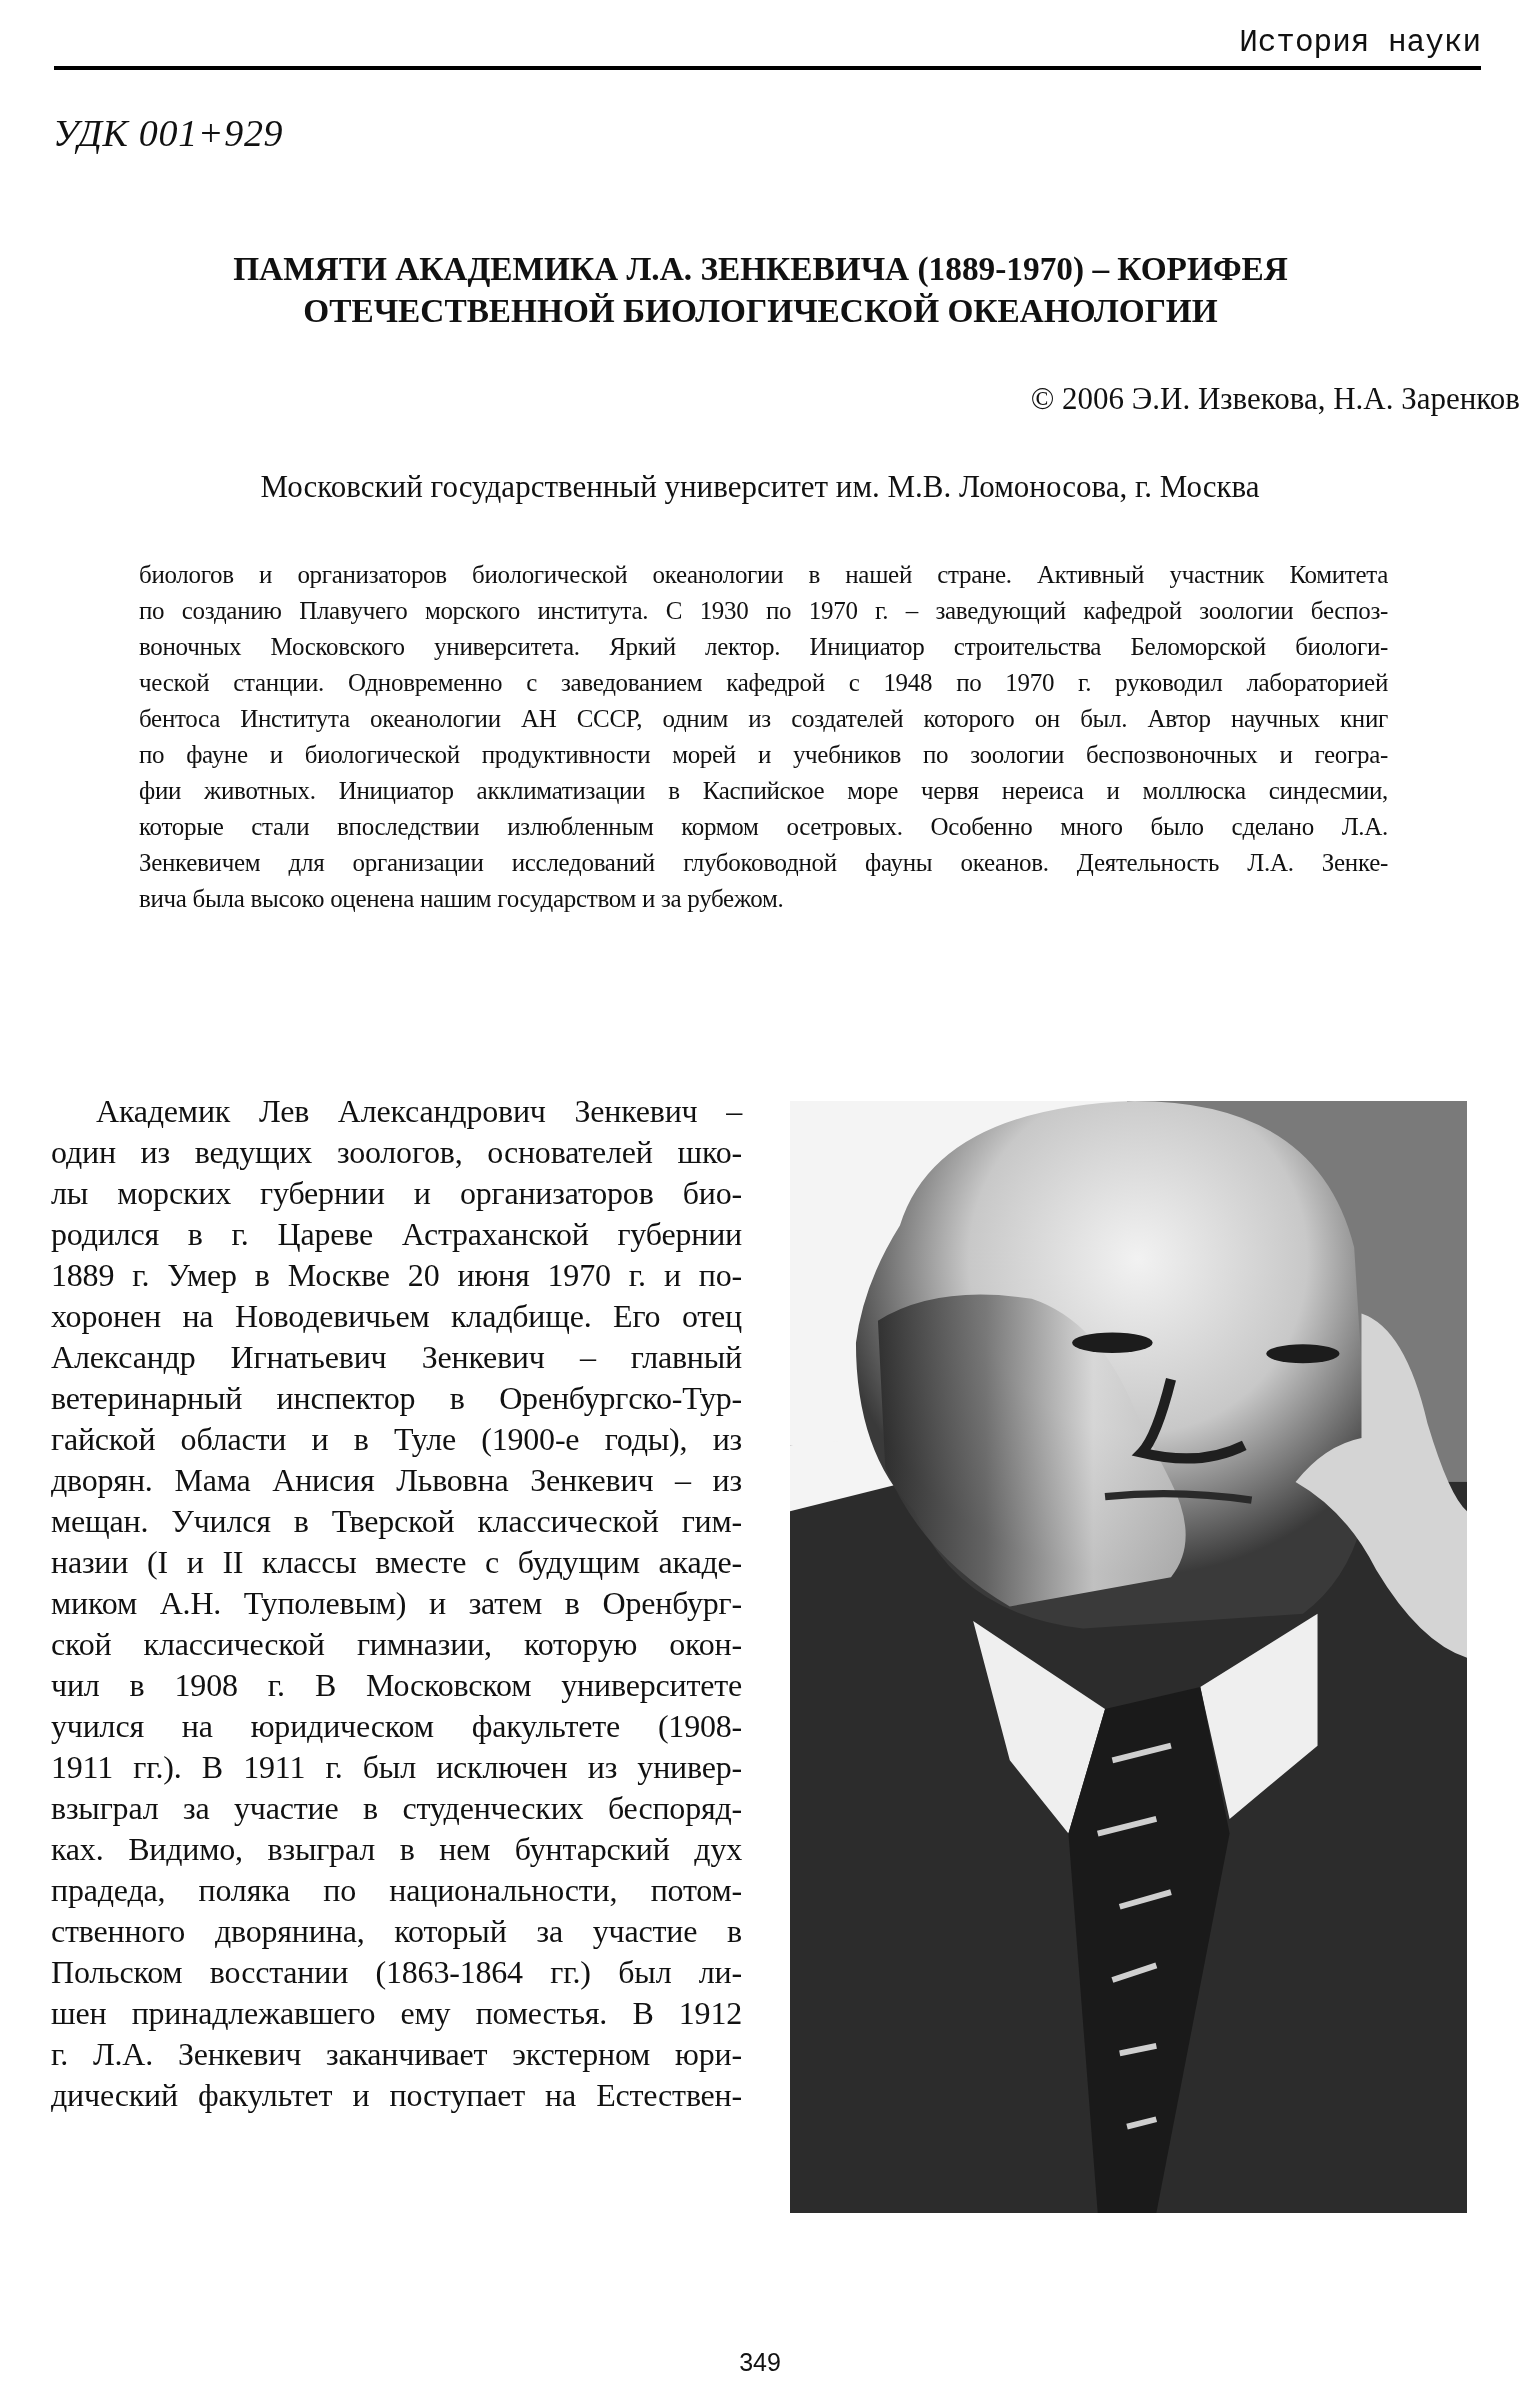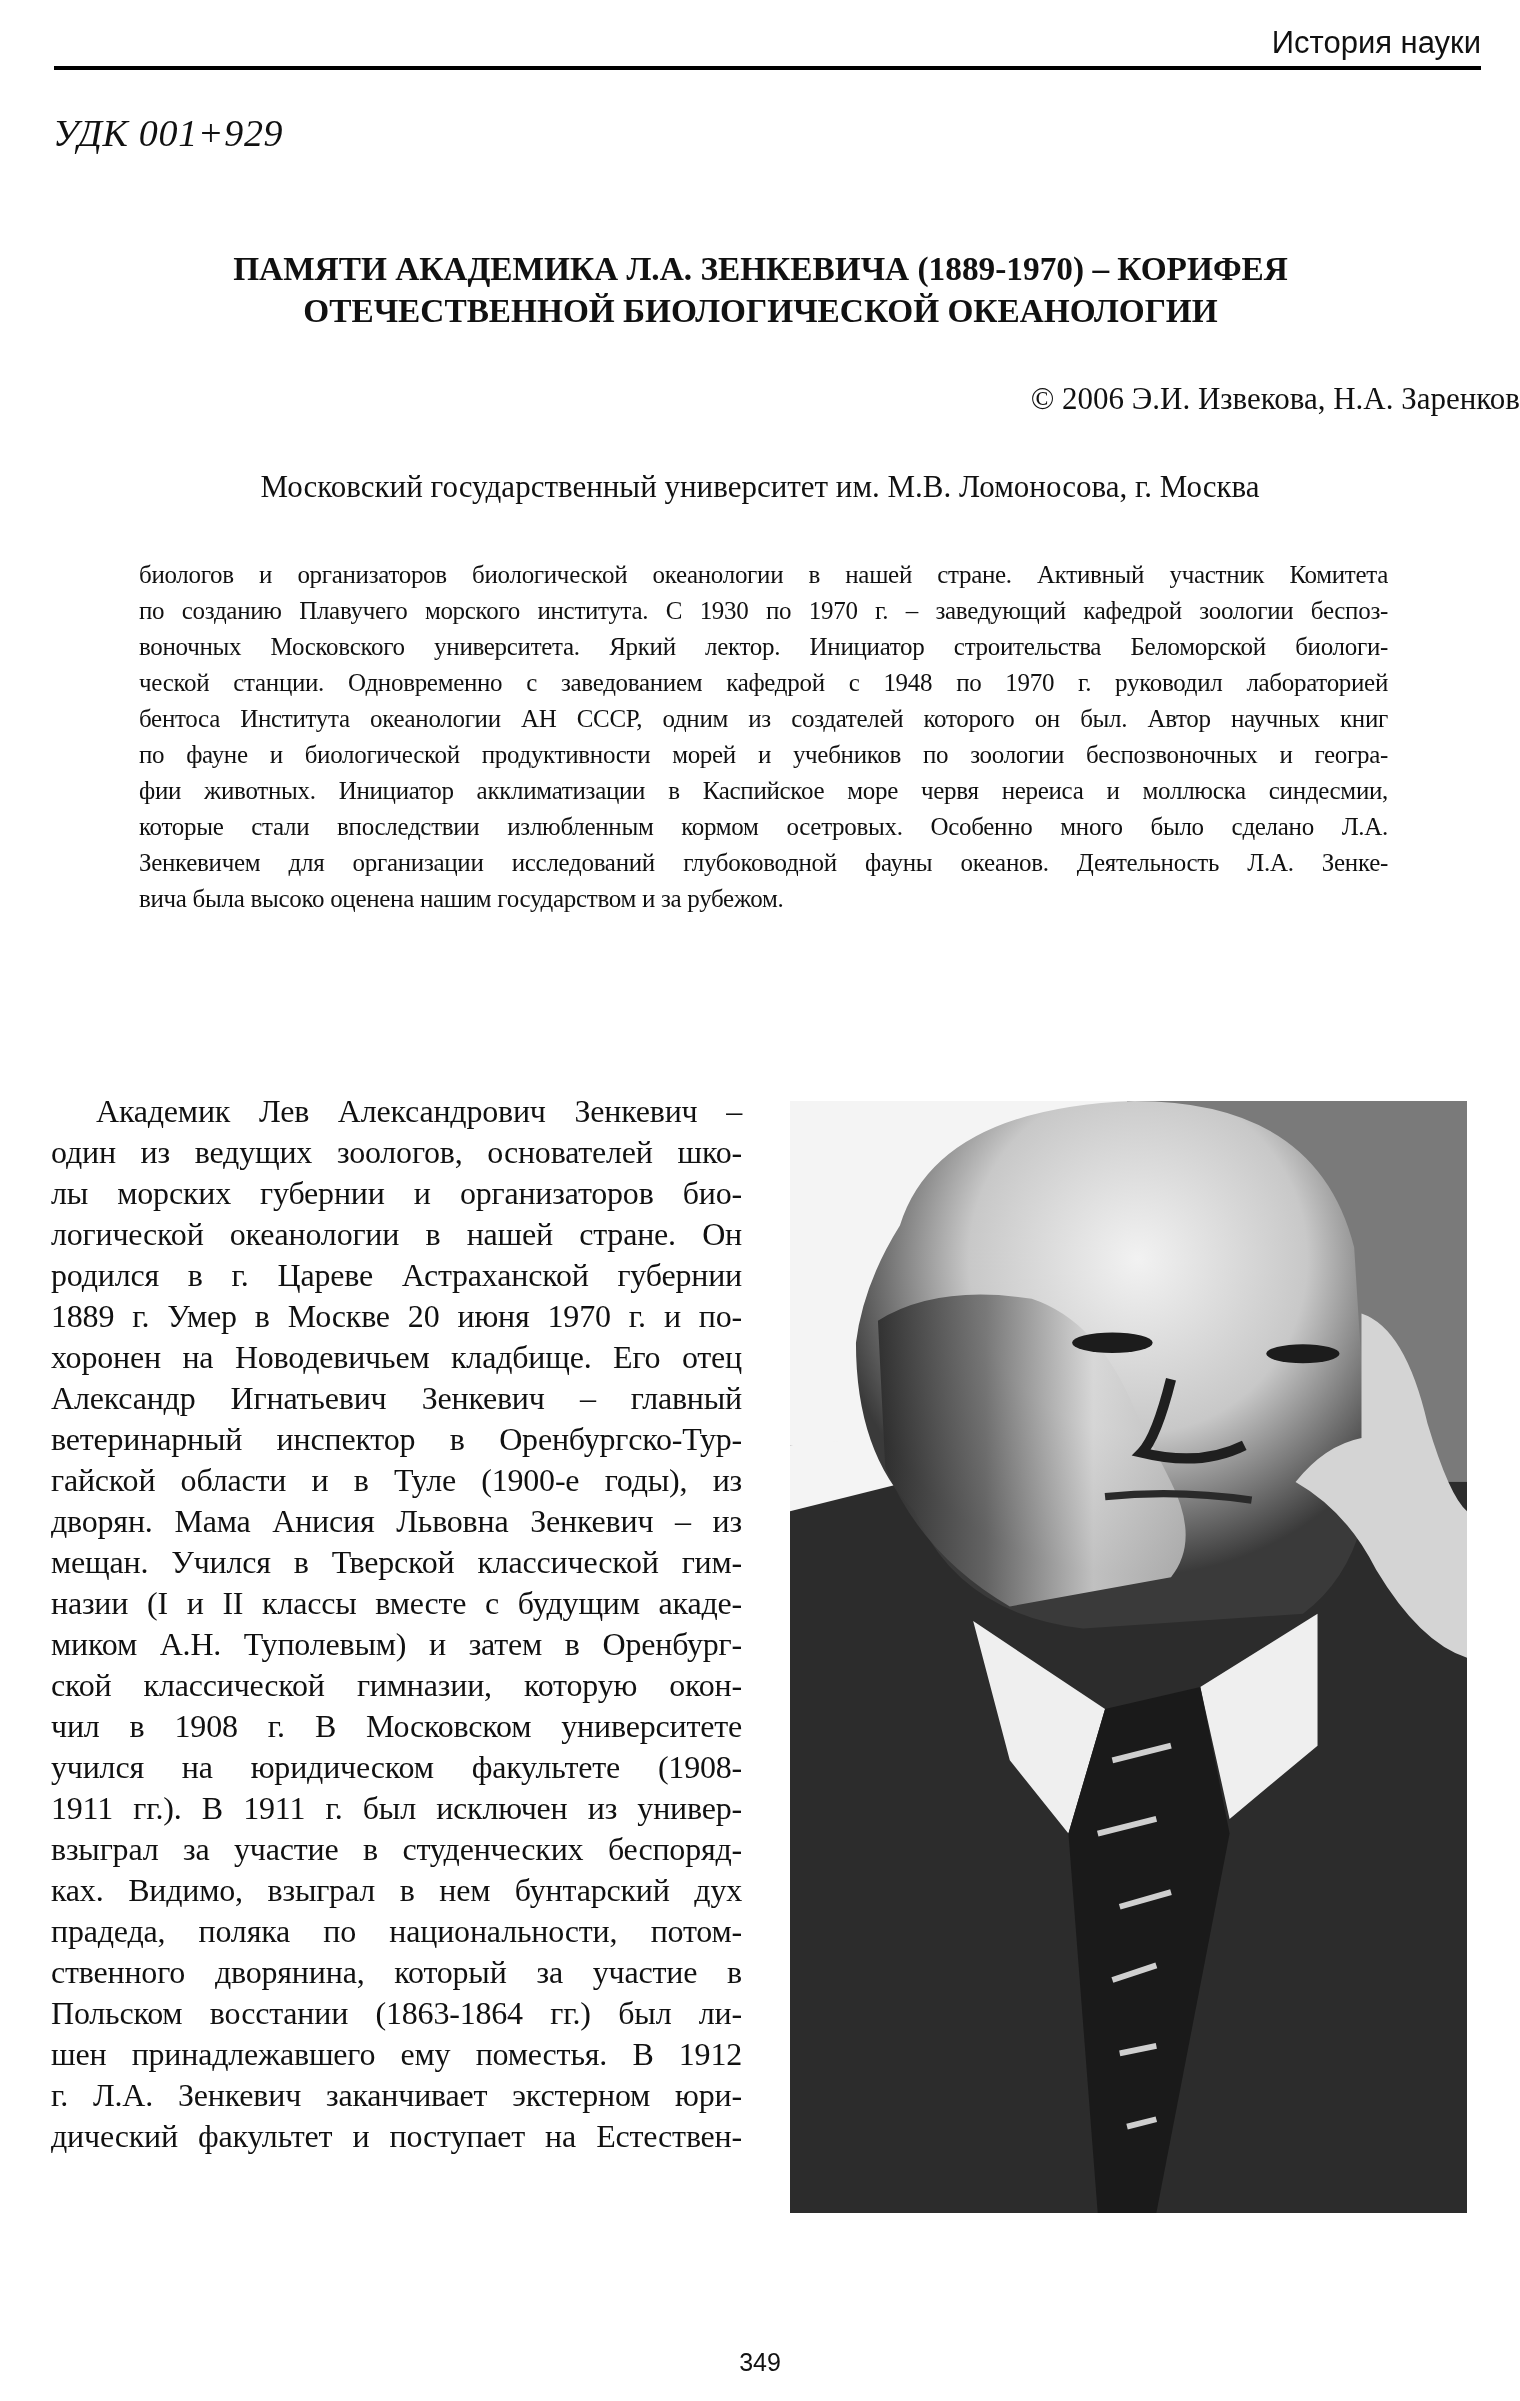--- a/index.html
+++ b/index.html
@@ -1,20 +1,20 @@
 <!DOCTYPE html>
 <html style="font-size:11.7px"><head>
 <meta charset="utf-8">
 <style>
   html, body { margin: 0; padding: 0; background: #ffffff; }
   body { width: 1520px; height: 2401px; position: relative; overflow: hidden; color: #111; }
   .running-head {
     position: absolute; left: 54px; top: 22px; width: 1427px; height: 44px;
     border-bottom: 4.4px solid #000;
-    font-family: Liberation Sans, sans-serif; font-size: 31px;
+    font-family: Liberation Mono, monospace; font-size: 31px;
     text-align: right; line-height: 42px; color: #111;
   }
   .udk {
     position: absolute; left: 53px; top: 111px;
     font-family: "Liberation Serif", serif; font-style: italic; font-size: 38px; letter-spacing: 0.7px;
   }
   .title {
     position: absolute; left: 88px; width: 1345px; top: 248px;
     font-family: "Liberation Serif", serif; font-weight: bold; font-size: 34px;
     text-align: center; line-height: 42px; transform: scaleX(0.98);
@@ -78,21 +78,20 @@
   <span class="ln">фии животных. Инициатор акклиматизации в Каспийское море червя нереиса и моллюска синдесмии,</span>
   <span class="ln">которые стали впоследствии излюбленным кормом осетровых. Особенно много было сделано Л.А.</span>
   <span class="ln">Зенкевичем для организации исследований глубоководной фауны океанов. Деятельность Л.А. Зенке-</span>
   <span class="ln last">вича была высоко оценена нашим государством и за рубежом.</span>
 </div>
 
 <div class="body-col">
   <span class="ln indent">Академик Лев Александрович Зенкевич –</span>
   <span class="ln">один из ведущих зоологов, основателей шко-</span>
   <span class="ln">лы морских губернии и организаторов био-</span>
-  <span class="ln">логической океанологии в нашей стране. Он</span>
   <span class="ln">родился в г. Цареве Астраханской губернии</span>
   <span class="ln">1889 г. Умер в Москве 20 июня 1970 г. и по-</span>
   <span class="ln">хоронен на Новодевичьем кладбище. Его отец</span>
   <span class="ln">Александр Игнатьевич Зенкевич – главный</span>
   <span class="ln">ветеринарный инспектор в Оренбургско-Тур-</span>
   <span class="ln">гайской области и в Туле (1900-е годы), из</span>
   <span class="ln">дворян. Мама Анисия Львовна Зенкевич – из</span>
   <span class="ln">мещан. Учился в Тверской классической гим-</span>
   <span class="ln">назии (I и II классы вместе с будущим акаде-</span>
   <span class="ln">миком А.Н. Туполевым) и затем в Оренбург-</span>

